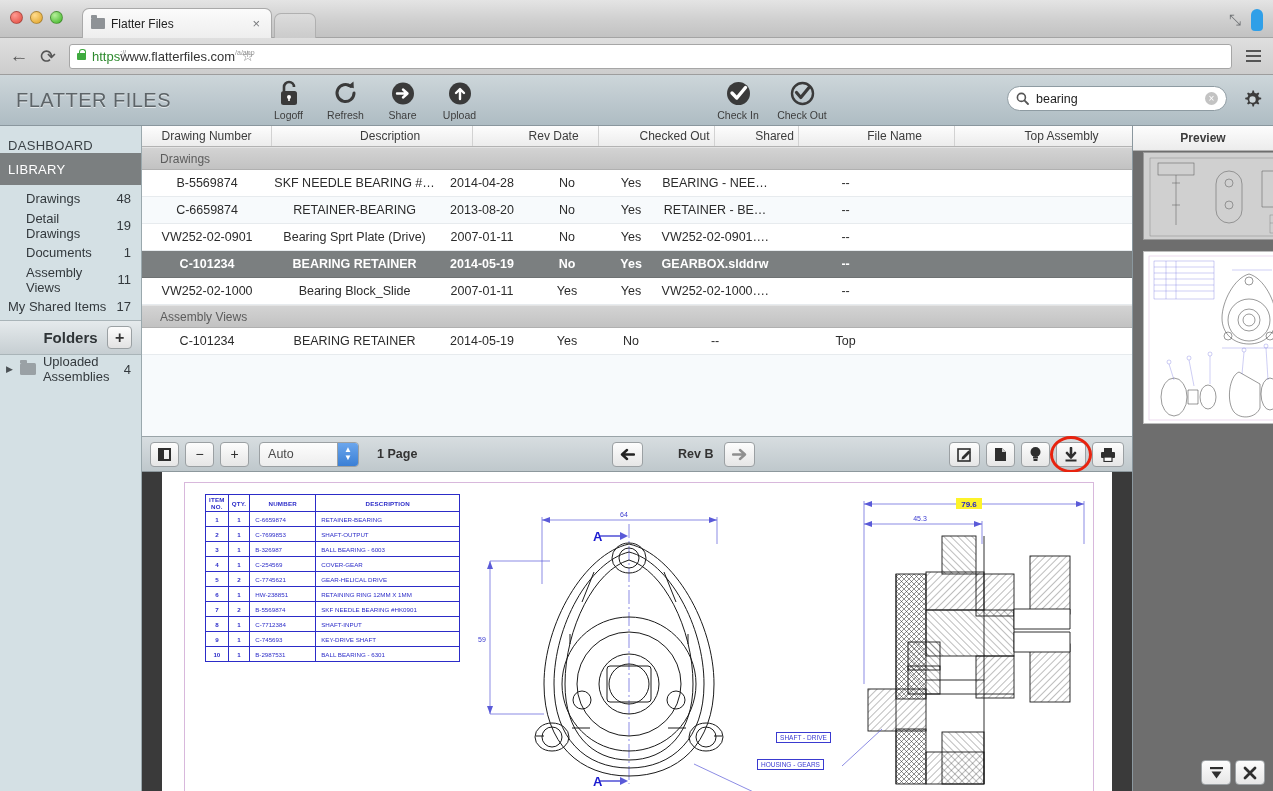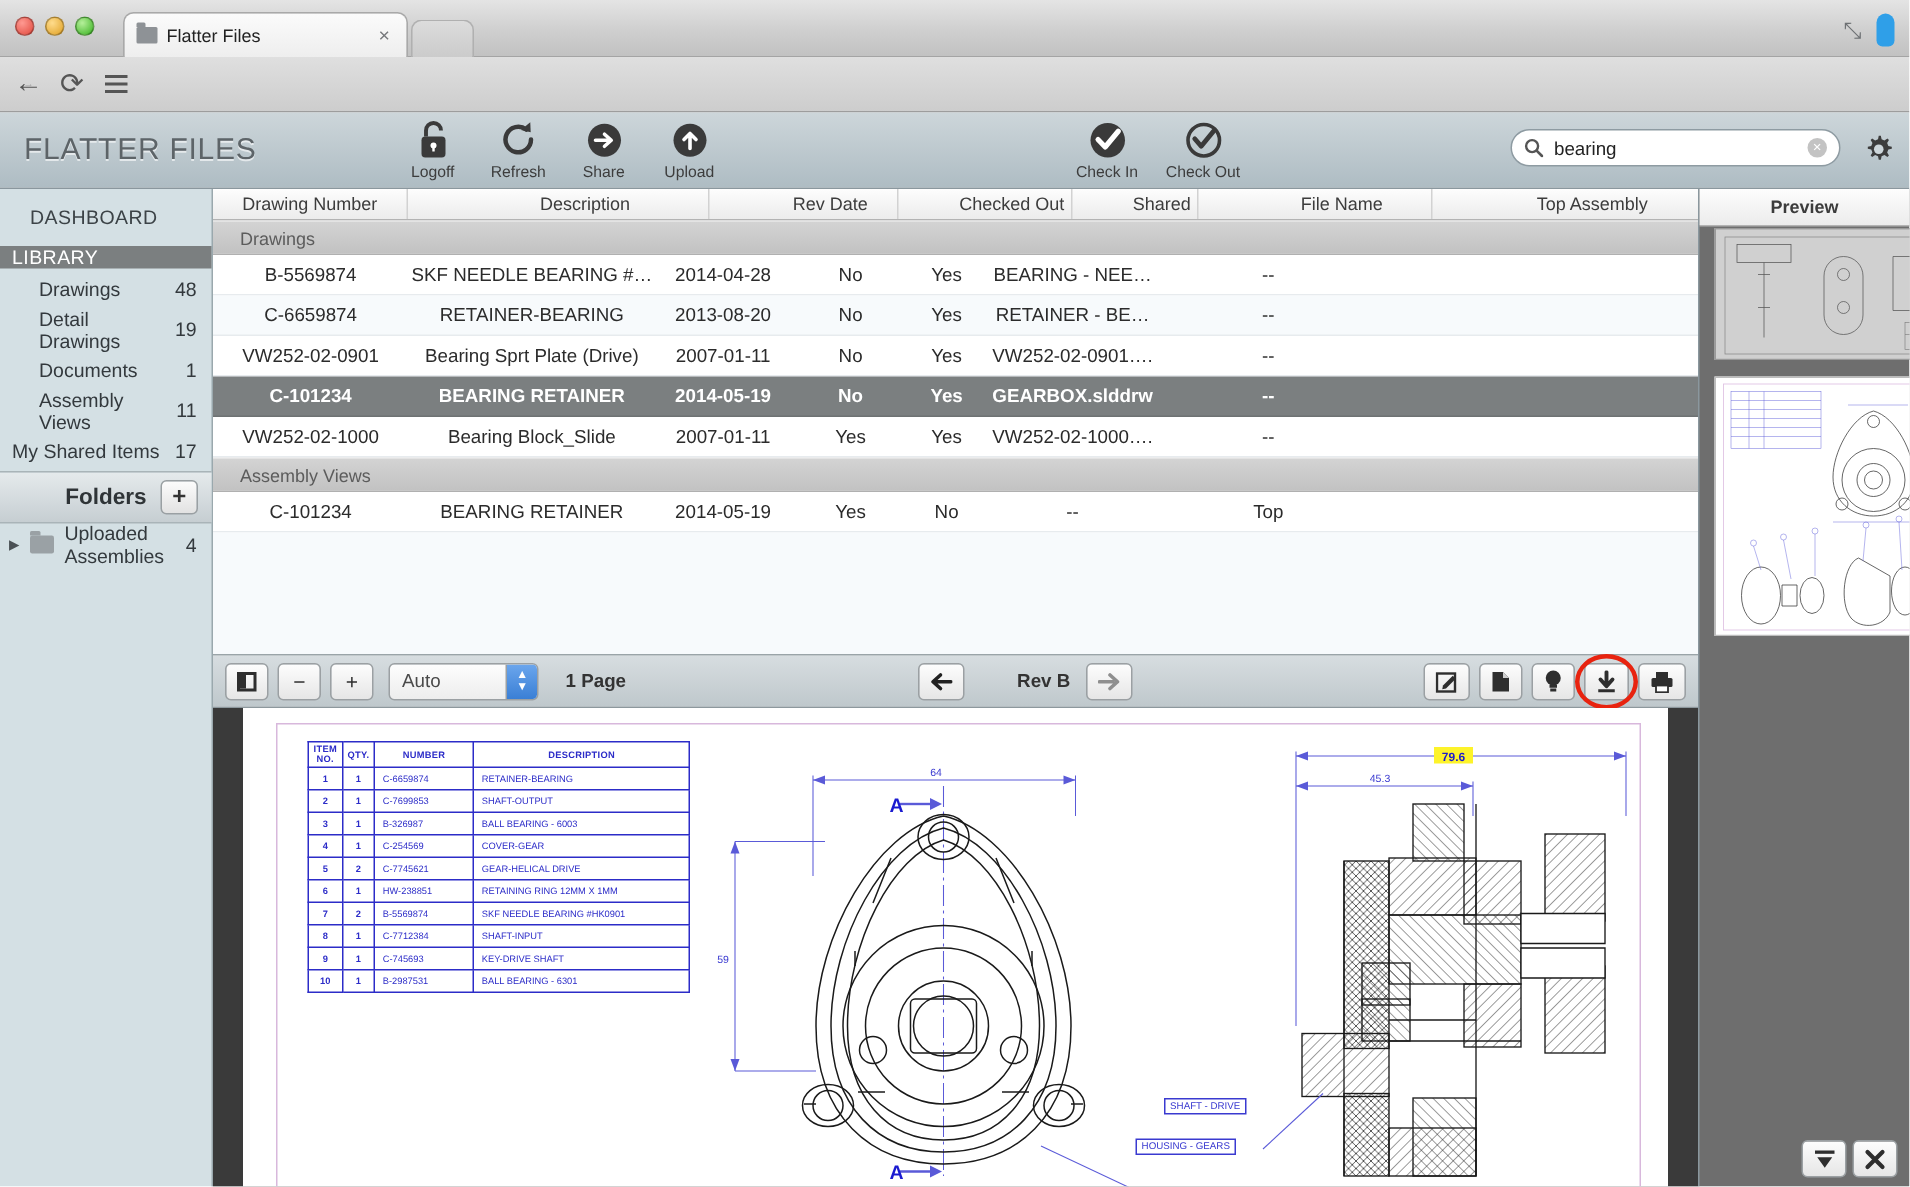--- a/index.html
+++ b/index.html
@@ -105,25 +105,25 @@
     width: 13px; height: 13px; border-radius: 50%; background: #c3c3c3; color:#fff;
     font-size: 10px; line-height: 13px; text-align: center; flex:0 0 auto;
   }
   .gear-btn { position: absolute; right: 10px; top: 14px; font-size: 21px; color: #3c3c3c; }
 
   
   .main { display: flex; height: 665px; }
 
   .sidebar { width: 250px; background: #d4e0e4; border-right: 1px solid #9aa8ad; }
   .sb-dash {
-    height: 27px; display: flex; align-items: flex-start; padding-left: 20px;
-    font-size: 13px; color: #3c4347; letter-spacing: .3px; margin-top: 11px;
+    height: 27px; display: flex; align-items: flex-end; padding-left: 8px;
+    font-size: 13px; color: #3c4347; letter-spacing: .3px;
   }
   .sb-section {
-    height: 15px; background: #7b7f80; color: #fff; display: flex; align-items: center;
+    height: 32px; background: #7b7f80; color: #fff; display: flex; align-items: center;
     padding-left: 8px; font-size: 13px; letter-spacing: .3px;
   }
   .sb-item {
     height: 27px; display: flex; align-items: center; padding: 0 10px 0 26px;
     font-size: 13px; color: #33393d;
   }
   .sb-item.flush { padding-left: 8px; }
   .sb-item .cnt { margin-left: auto; color: #33393d; }
   .sb-folders {
     height: 35px; background: linear-gradient(to bottom,#e5eaec,#c6ced2);
@@ -287,20 +287,25 @@
   <div class="win-ctl">
     <span class="expand-ico">⤡</span>
     <span class="user-ico"></span>
   </div>
 </div>
 
 <div class="browser-navbar">
   <span class="nav-ico">←</span>
   <span class="nav-ico dim">→</span>
   <span class="nav-ico">⟳</span>
+  <div class="urlbar">
+    <span class="lock"></span>
+    <span class="url"><span class="scheme">https</span><span class="dim">://</span><span>www.flatterfiles.com</span><span class="dim">/a/app</span></span>
+    <span class="star">☆</span>
+  </div>
   <span class="hamburger">
       <i></i>
       <i></i>
       <i></i>
     </span>
 </div>
 
 <div class="app-header">
   <div class="brand">FLATTER FILES</div>
 

